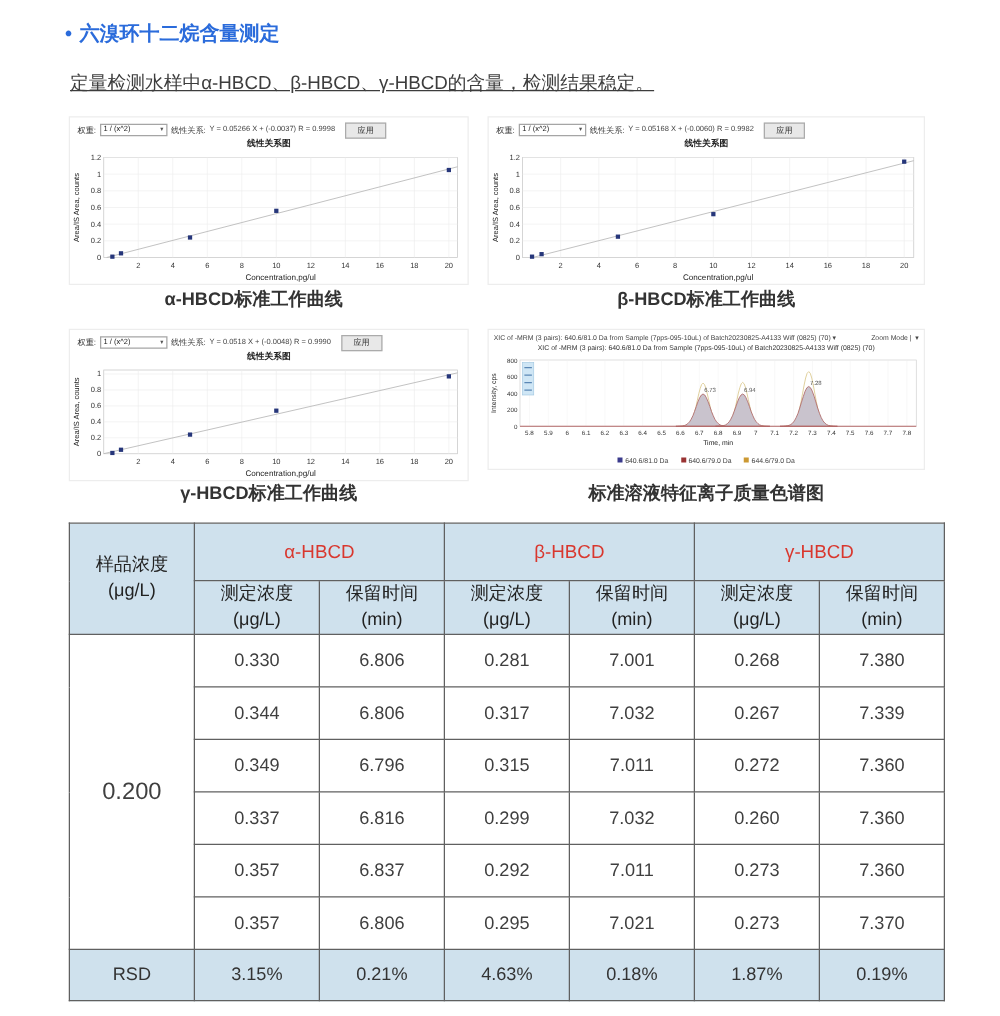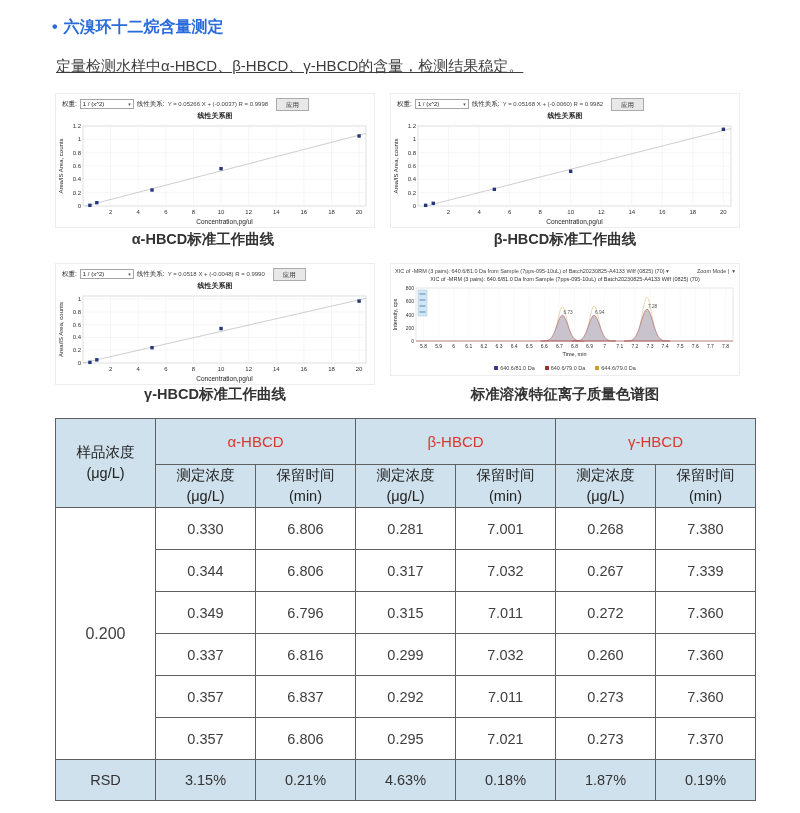--- a/index.html
+++ b/index.html
@@ -33,21 +33,21 @@
   #results-table{position:absolute;left:55px;top:418px;border-collapse:collapse;table-layout:fixed;padding-left:17px;}
   #results-table th,#results-table td{border:1px solid #606060;text-align:center;vertical-align:middle;padding:0;}
   #results-table th{background:#cfe1ed;font-weight:400;font-size:14.5px;color:#222;white-space:pre-line;line-height:1.45;}
   #results-table th.group{color:#d9372e;font-size:15px;}
   #results-table td{font-size:14.5px;color:#3f3f3f;background:#fff;}
   #results-table .hdr-row1{height:46px;}
   #results-table .hdr-row2{height:40px;}
   #results-table tbody tr{height:42px;}
   #results-table tr.rsd-row{height:41px;}
   #results-table tr.rsd-row td{background:#cfe1ed;color:#333;}
-  #results-table td.sample-cell{font-size:16px;color:#3f3f3f;}
+  #results-table td.sample-cell{font-size:19px;color:#3f3f3f;}
 </style>
 </head>
 <body>
 
 <div id="page">
 
   <div id="section-title">
     <span class="bullet">•</span><span>六溴环十二烷含量测定</span>
   </div>
   <div id="page-subtitle">定量检测水样中α-HBCD、β-HBCD、γ-HBCD的含量，检测结果稳定。</div>

